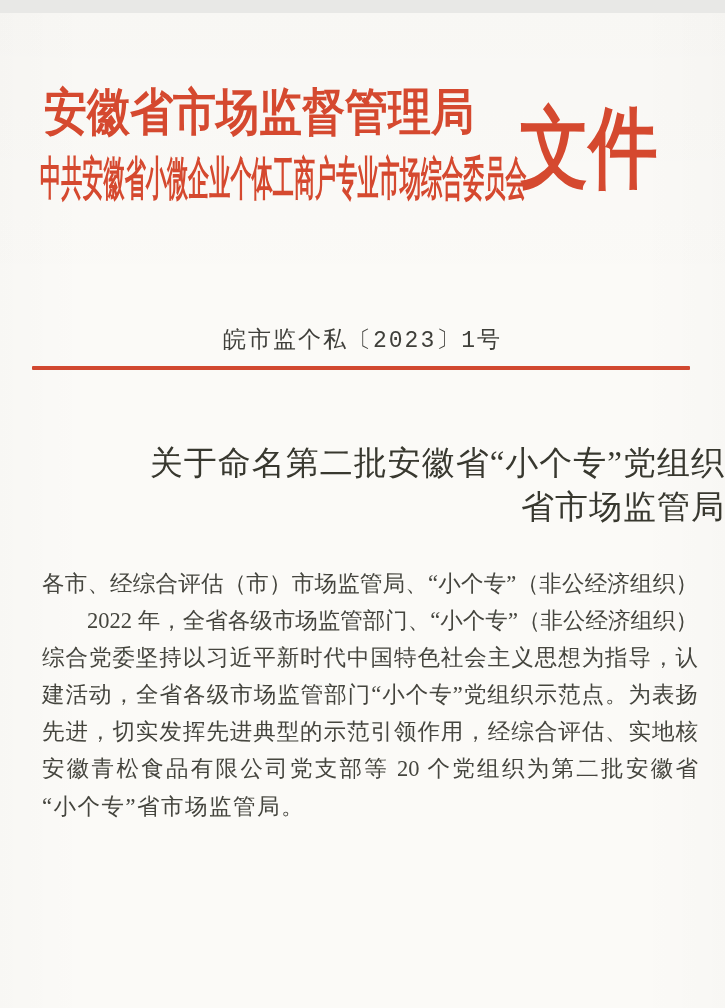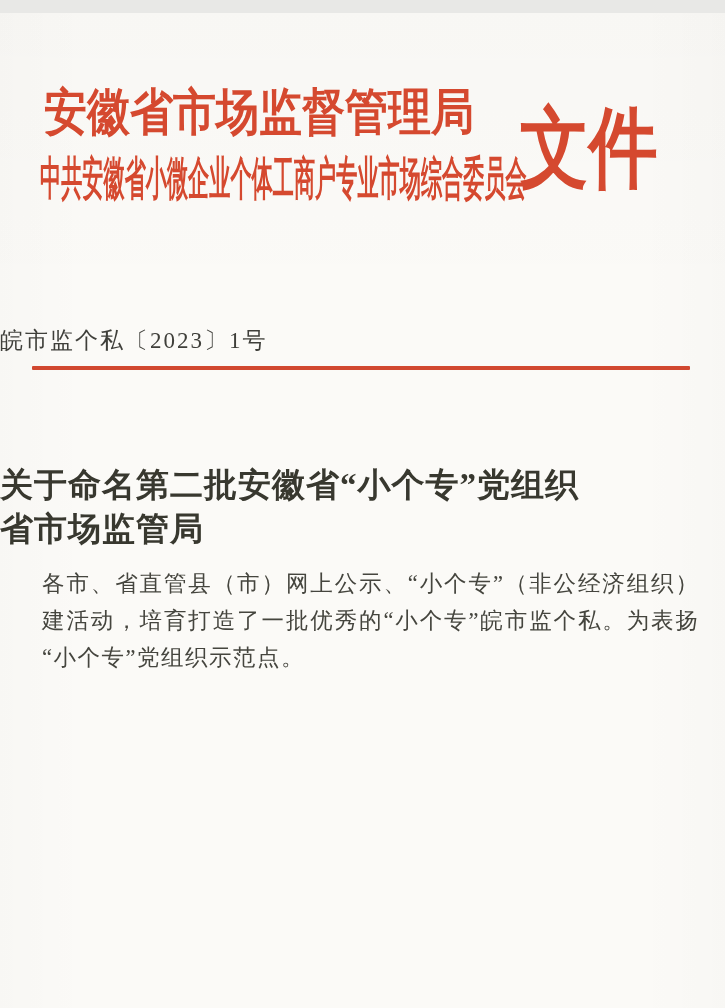--- a/index.html
+++ b/index.html
@@ -58,49 +58,50 @@
     transform: scaleX(0.78);
     transform-origin: 0 0;
   }
 
   
   .doc-number {
     position: absolute;
     left: 0;
     top: 312px;
     width: 100%;
-    text-align: left;
+    text-align: center;
     font-size: 23px;
     line-height: 32px;
     letter-spacing: 2px;
     color: #3f3f3a;
+    font-family: Liberation Mono, monospace;
   }
 
   
   .red-rule {
     position: absolute;
     left: 32px;
     top: 353px;
     width: 658px;
     height: 4px;
     background: #d14830;
     border-radius: 1px;
   }
 
   
   .title {
     position: absolute;
     left: 0;
-    top: 450px;
+    top: 428px;
     width: 100%;
     margin: 0;
-    text-align: left;
+    text-align: right;
     font-size: 33px;
     line-height: 44px;
-    font-weight: bold;
+    font-weight: normal;
     letter-spacing: 1px;
     color: #38382f;
   }
   .title-line { display: block; }
 
   
   .body-text {
     position: absolute;
     left: 42px;
     top: 552px;
@@ -139,18 +140,22 @@
   <div class="doc-number">皖市监个私〔2023〕1号</div>
 
   <div class="red-rule"></div>
 
   <h1 class="title">
     <span class="title-line">关于命名第二批安徽省“小个专”党组织</span>
     <span class="title-line">省市场监管局</span>
   </h1>
 
   <div class="body-text">
-    <div class="line just">各市、省直管县（市）网上公示、“小个专”（非公经济组织）</div>
-    <div class="line just">建活动，培育打造了一批优秀的“小个专”皖市监个私。为表扬</div>
-    <div class="line">“小个专”党组织示范点。</div>
+    <div class="line just">各市、经综合评估（市）市场监管局、“小个专”（非公经济组织）</div>
+    <div class="line just indent">2022 年，全省各级市场监管部门、“小个专”（非公经济组织）</div>
+    <div class="line just">综合党委坚持以习近平新时代中国特色社会主义思想为指导，认</div>
+    <div class="line just">建活动，全省各级市场监管部门“小个专”党组织示范点。为表扬</div>
+    <div class="line just">先进，切实发挥先进典型的示范引领作用，经综合评估、实地核</div>
+    <div class="line just">安徽青松食品有限公司党支部等 20 个党组织为第二批安徽省</div>
+    <div class="line">“小个专”省市场监管局。</div>
   </div>
 
 </div>
 
 </body></html>

